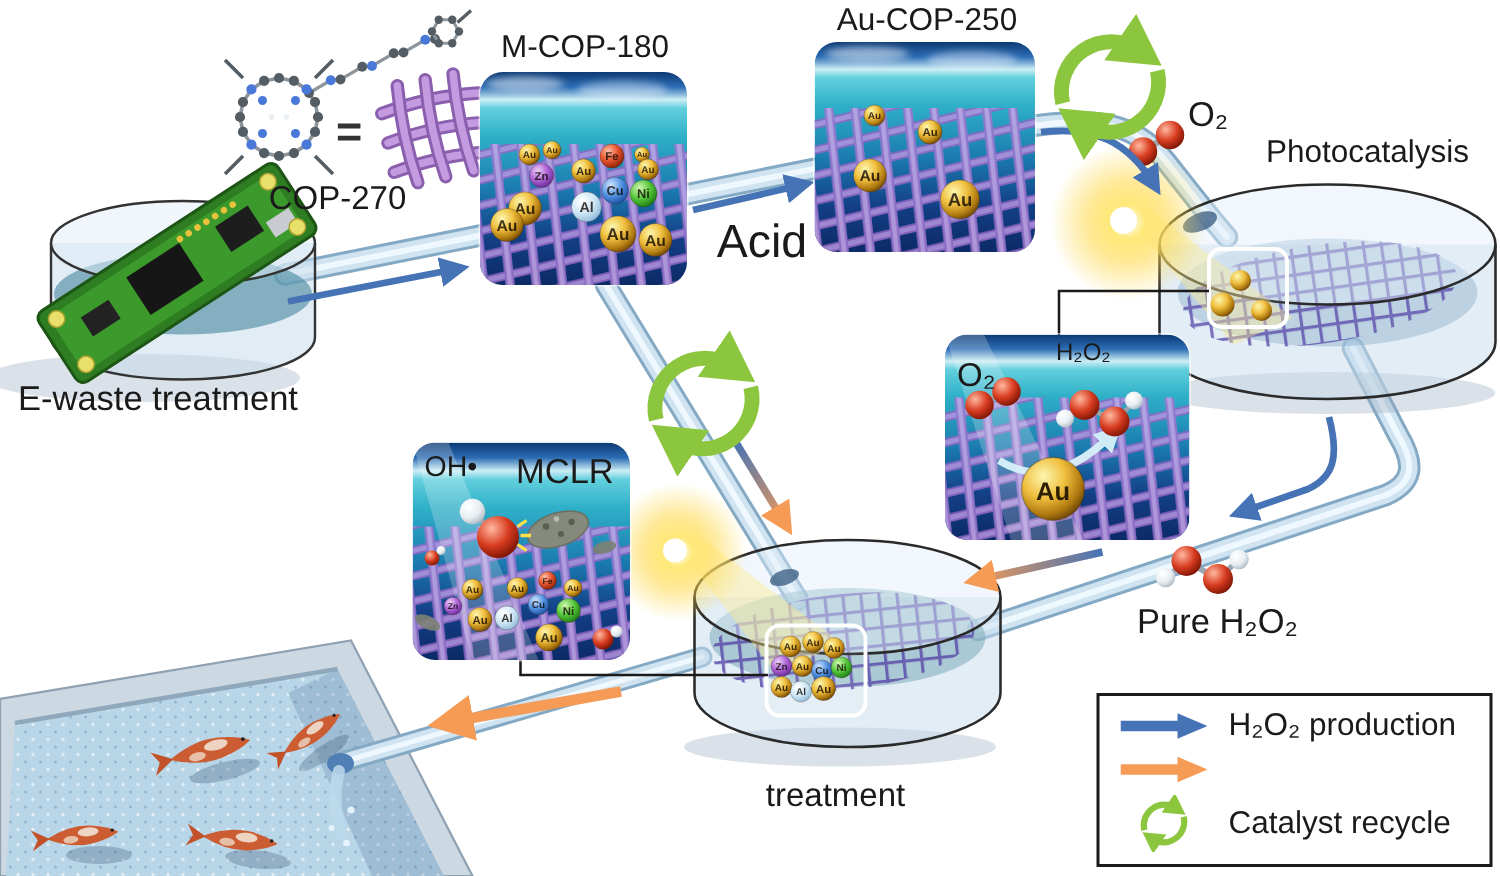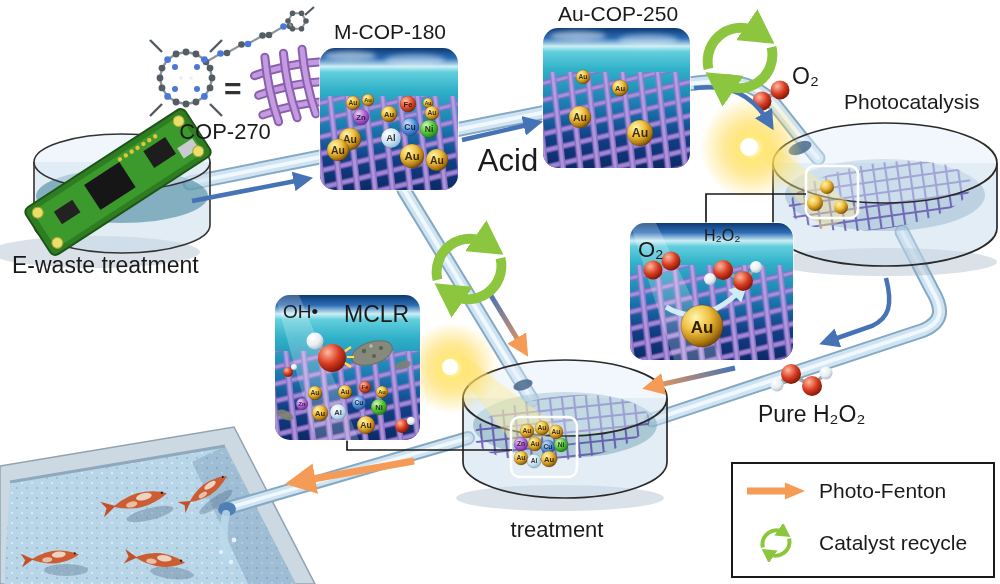--- a/index.html
+++ b/index.html
@@ -589,25 +589,33 @@
 <div class="lbl" style="left:344px;top:302px;font-size:23px;z-index:4">MCLR</div>
 <div class="lbl" style="left:758px;top:402px;font-size:23px">Pure H₂O₂</div>
 <div class="lbl center" style="left:472px;top:518px;width:170px;font-size:22px">
   <div>treatment</div>
 </div>
 
 <div id="legend">
   <div class="leg-row">
     <span class="leg-ic">
       <svg width="58" height="20" viewBox="0 0 58 20">
+            <polygon points="0,6.5 40,6.5 40,13.5 0,13.5" fill="#4673b5"></polygon>
+            <polygon points="38,1.5 58,10 38,18.5" fill="#4673b5"></polygon>
+          </svg>
+    </span>
+    <span class="leg-tx">H₂O₂ production</span>
+  </div>
+  <div class="leg-row">
+    <span class="leg-ic">
+      <svg width="58" height="20" viewBox="0 0 58 20">
             <polygon points="0,6.5 40,6.5 40,13.5 0,13.5" fill="#f59b55"></polygon>
             <polygon points="38,1.5 58,10 38,18.5" fill="#f59b55"></polygon>
           </svg>
     </span>
-    <span class="leg-tx">Photo-Fenton</span>
   </div>
   <div class="leg-row">
     <span class="leg-ic">
       <svg width="42" height="38" viewBox="-56 -50 112 100">
             <use href="#recyc"></use>
           </svg>
     </span>
     <span class="leg-tx">Catalyst recycle</span>
   </div>
 </div>

